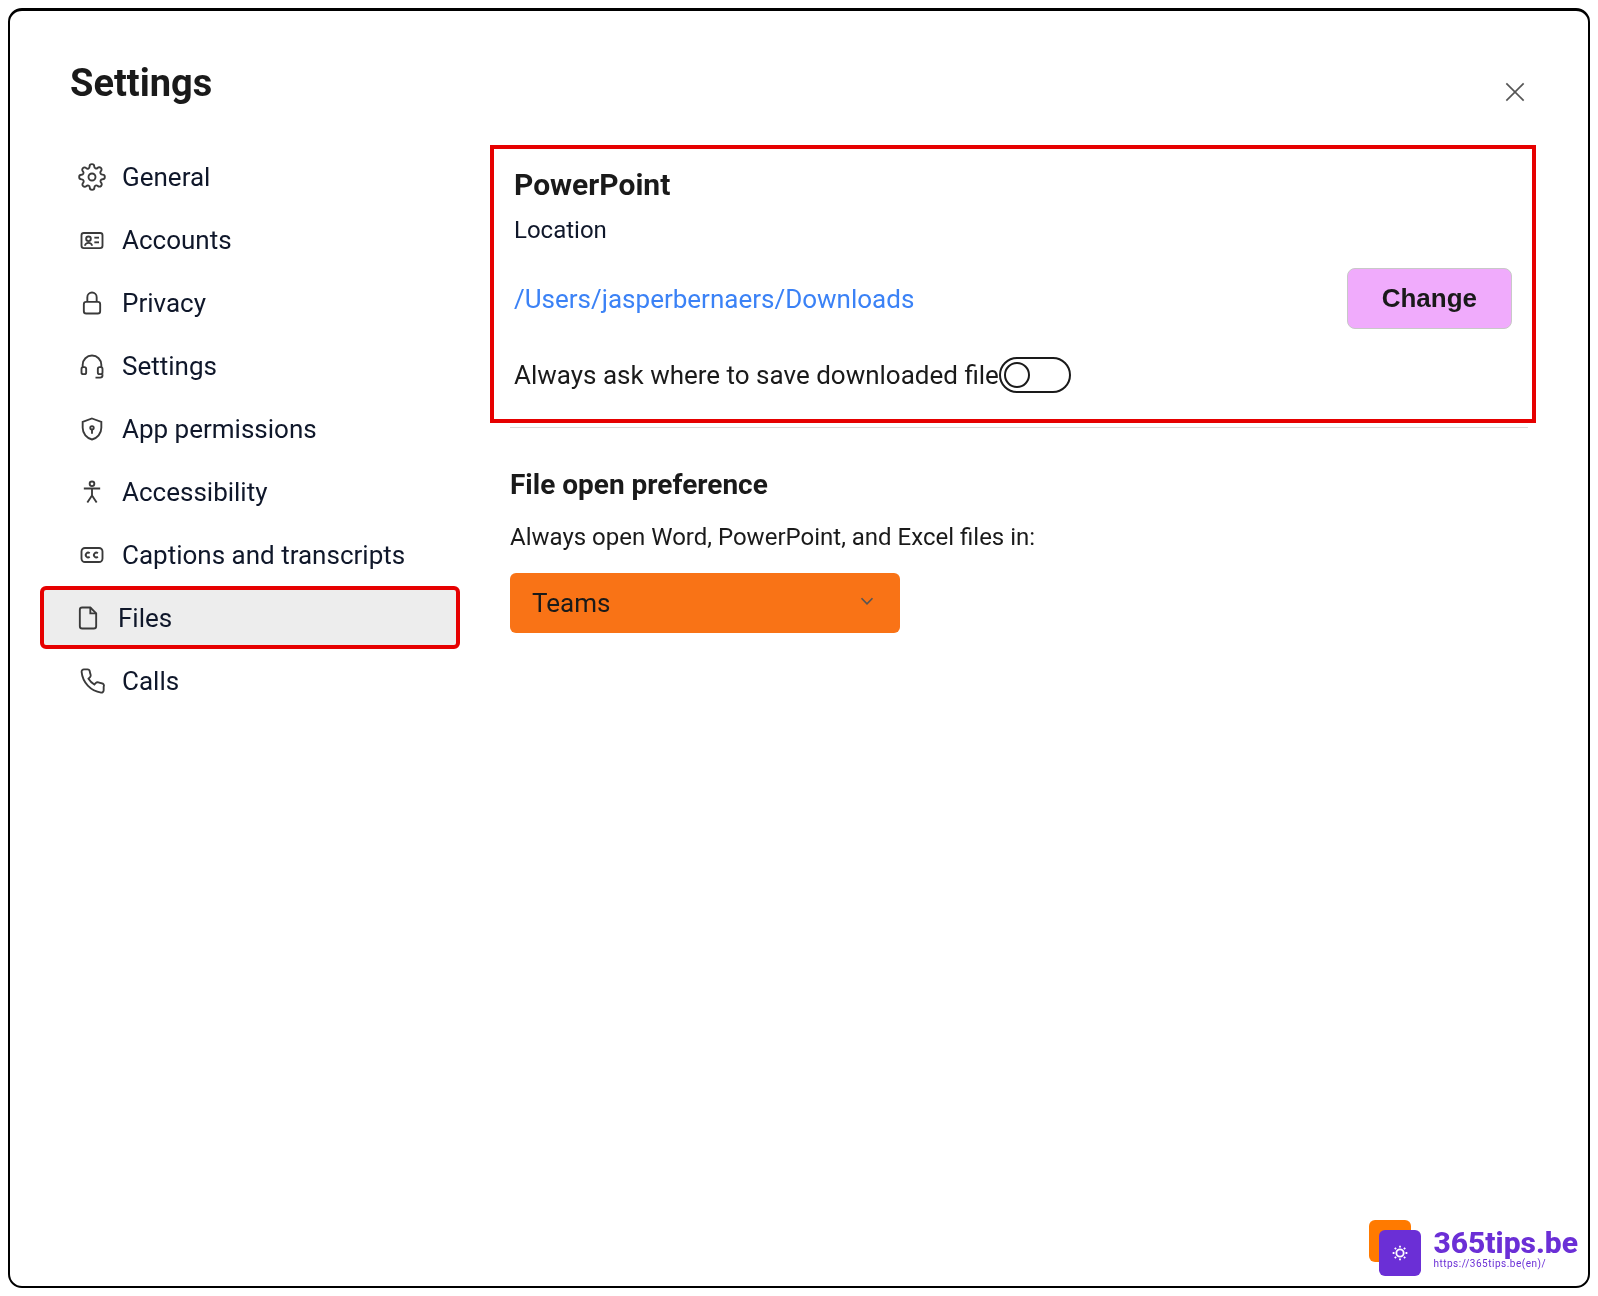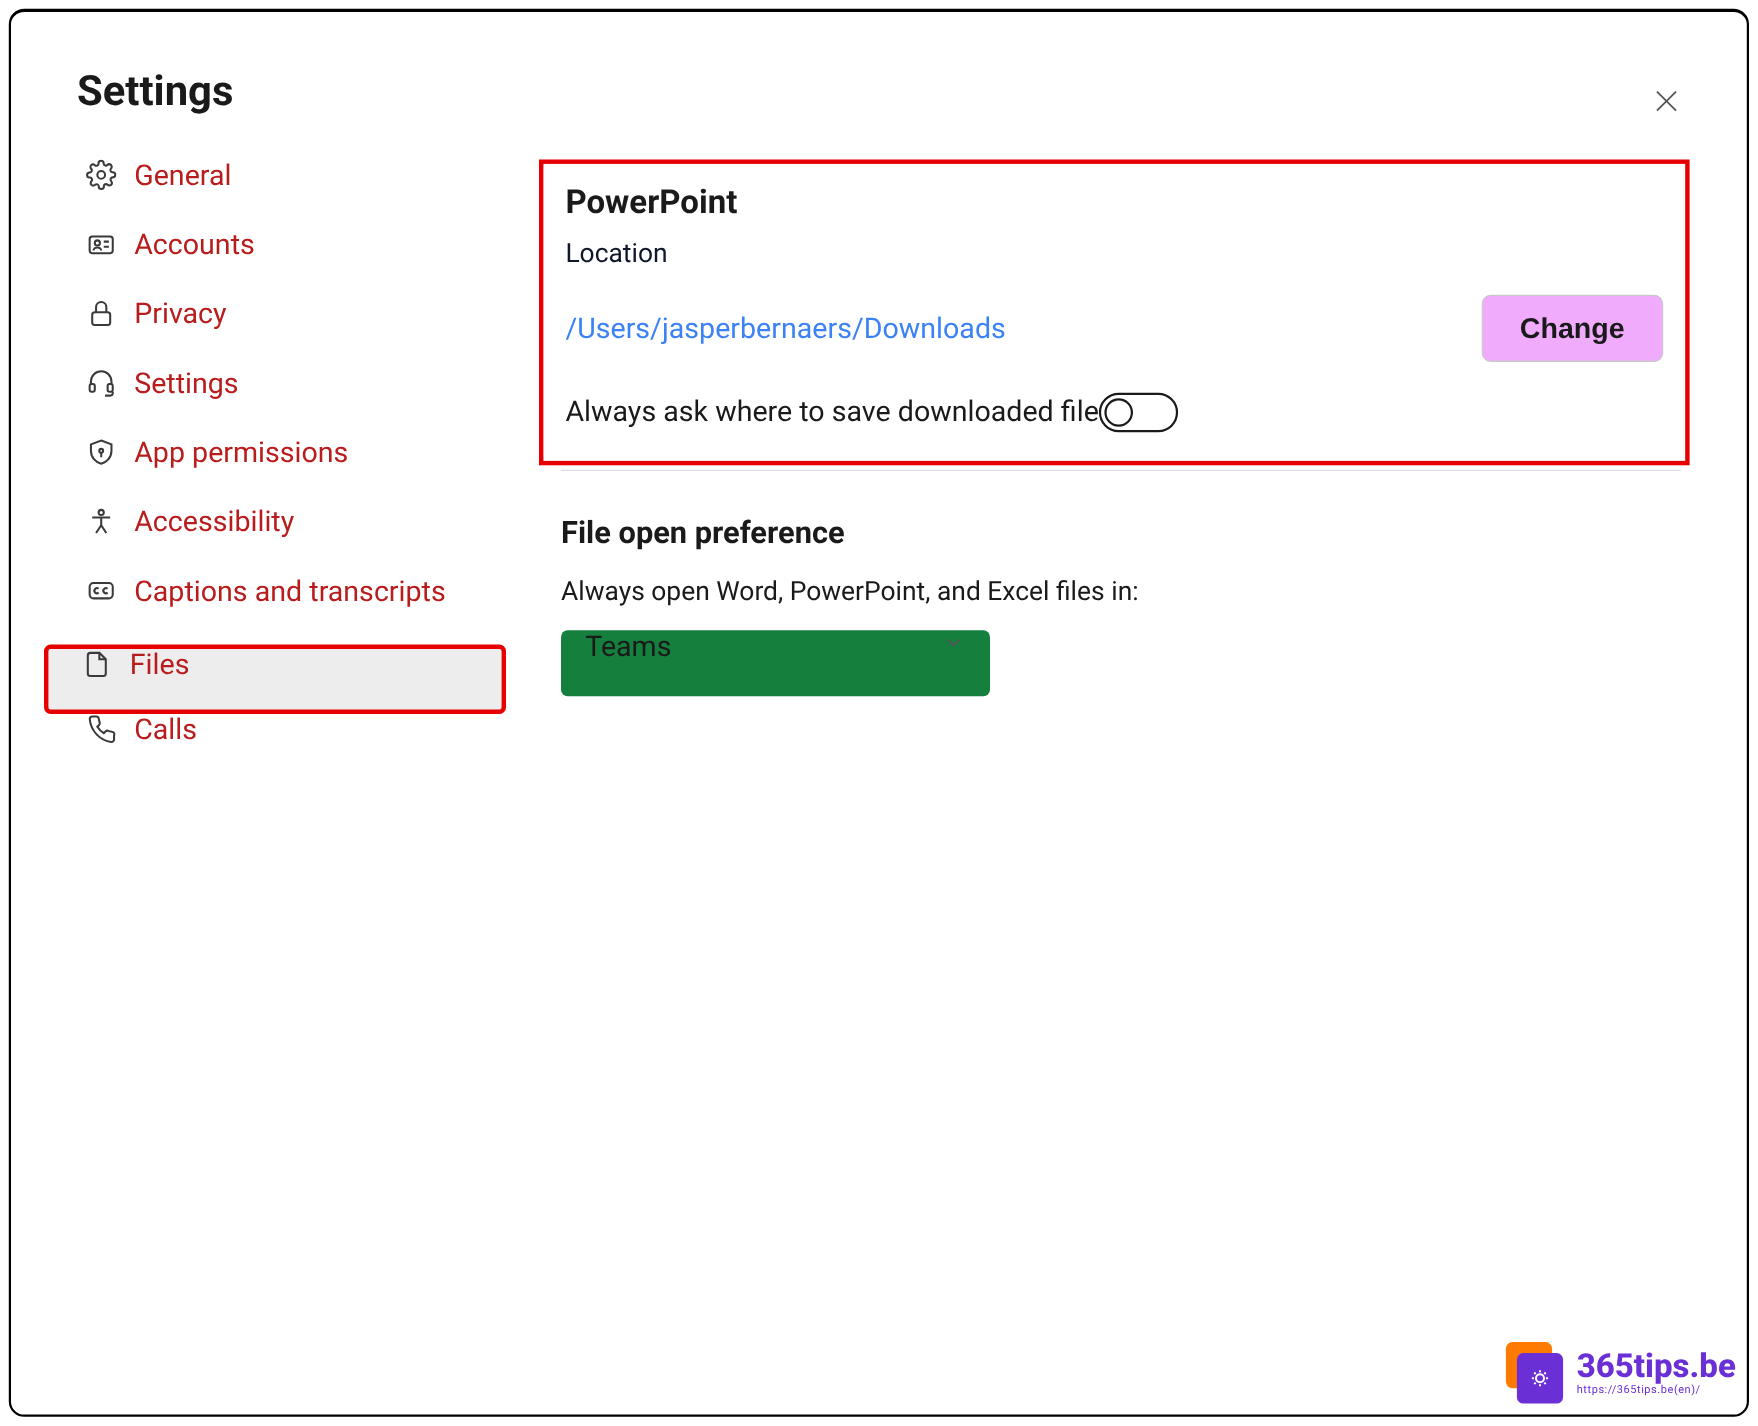--- a/index.html
+++ b/index.html
@@ -49,27 +49,27 @@
     .body-row {
       display: flex;
       flex: 1;
     }
     .sidebar {
       width: 390px;
       flex-shrink: 0;
     }
     .sidebar-item {
       display: flex;
-      align-items: flex-start;
+      align-items: center;
       height: 63px;
       cursor: pointer;
       padding: 0 8px;
       border-radius: 6px;
       font-size: 26px;
-      color: #b91c1c;
+      color: #0f172a;
     }
     .sidebar-item .icon-wrap {
       width: 36px;
       display: flex;
       align-items: center;
       justify-content: flex-start;
       margin-right: 8px;
       color: #3a3a3a;
     }
     .sidebar-item.active {
@@ -166,24 +166,25 @@
       color: #1a1a1a;
       margin-bottom: 22px;
     }
     .subtext {
       font-size: 24px;
       color: #1a1a1a;
       margin-bottom: 22px;
     }
     .dropdown {
       display: inline-flex;
+      align-items: center;
       justify-content: space-between;
       width: 390px;
       height: 60px;
-      background: #15803d;
+      background: #f97316;
       border-radius: 6px;
       padding: 0 22px;
       cursor: pointer;
     }
     .dropdown-value {
       font-size: 26px;
       color: #1a1a1a;
     }
     .chevron {
       color: #555;

